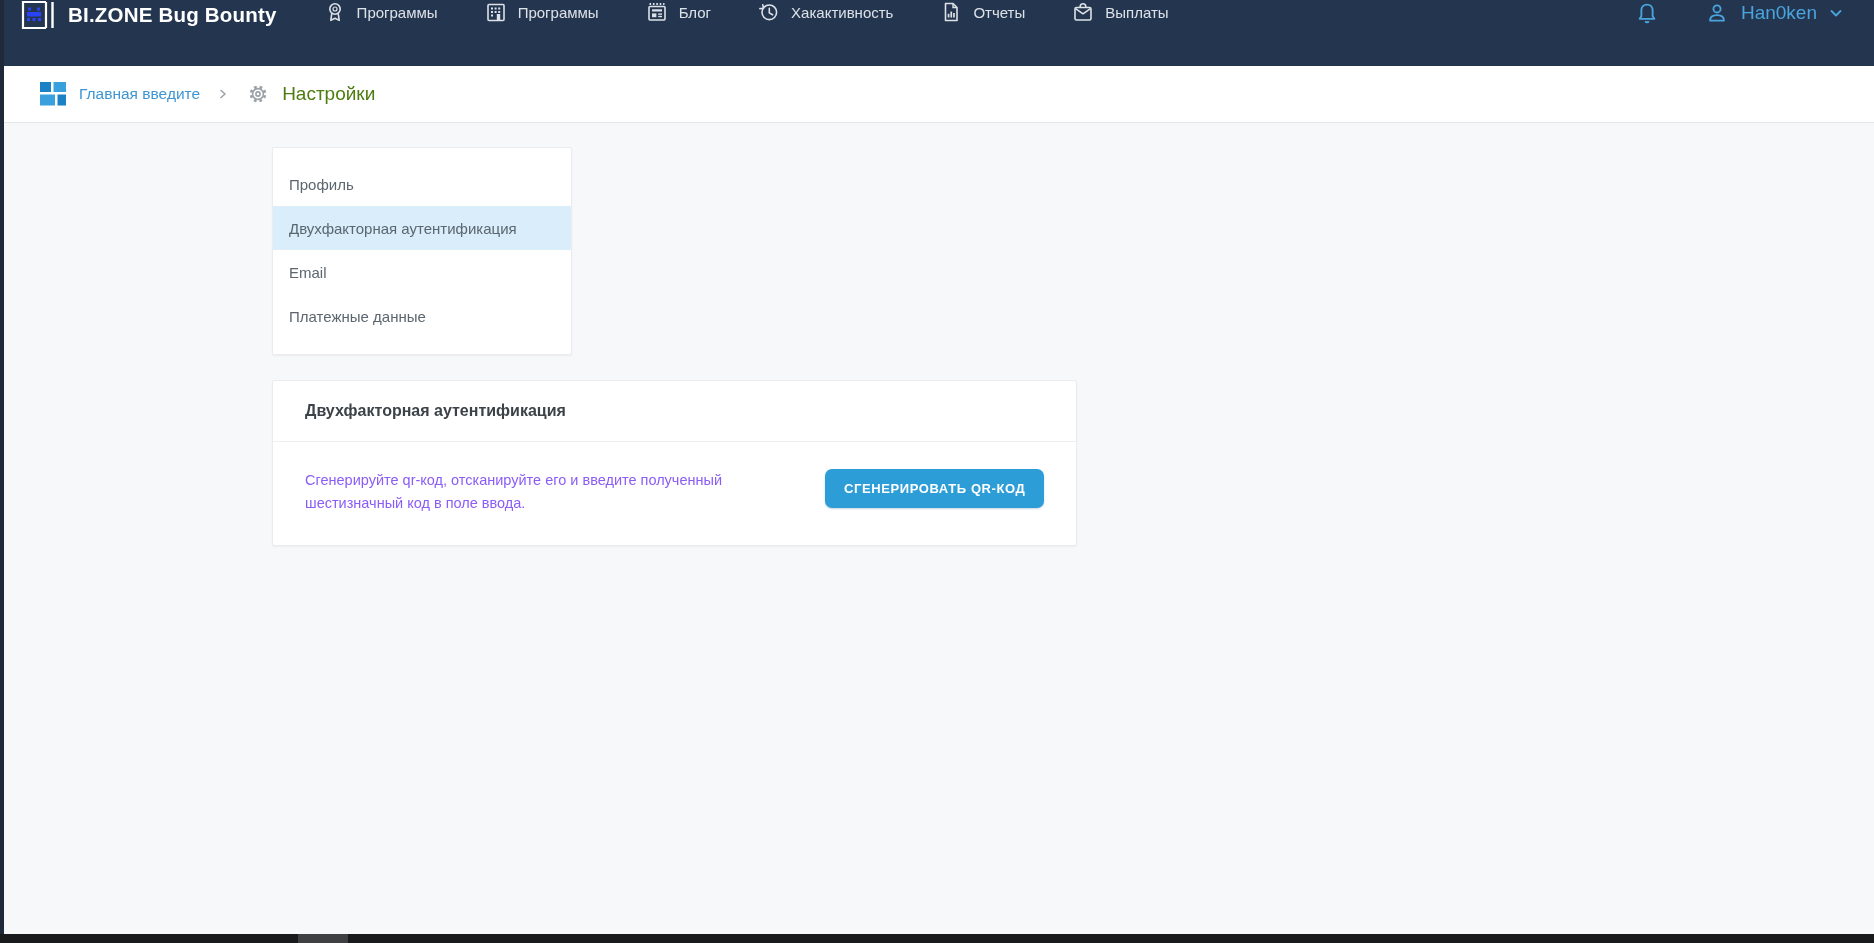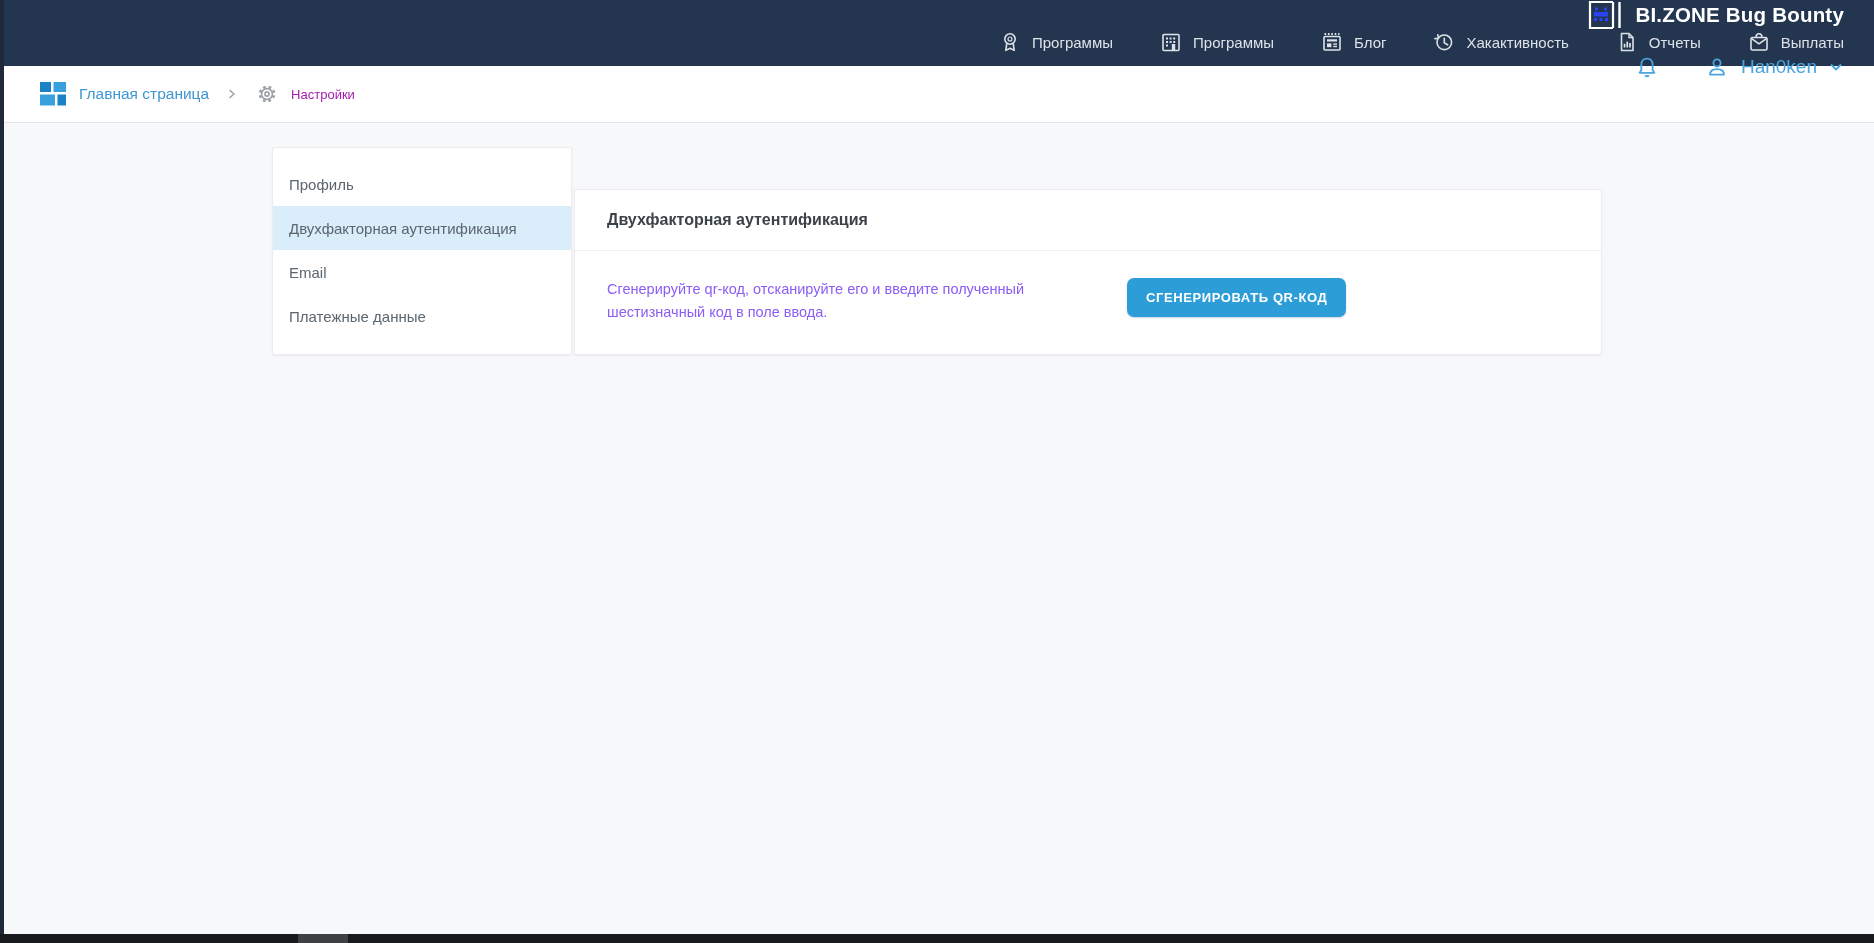--- a/index.html
+++ b/index.html
@@ -6,21 +6,21 @@
   html,body { width:1874px; height:943px; overflow:hidden; }
   body {
     font-family:"Liberation Sans", sans-serif;
     background:var(--c-page_bg,#f7f8f9);
     position:relative;
   }
 
   
   .navbar {
     height:66px; background:var(--c-navbar_bg,#24364f);
-    display:flex; align-items:flex-end; padding:0 30px 0 20px;flex-direction:column;
+    display:flex; align-items:flex-start; padding:0 30px 0 20px;
   }
   .brand { display:flex; align-items:center; gap:12px; cursor:pointer; }
   .logo-mark { display:flex; align-items:center; }
   .brand-text { color:#ffffff; font-size:20.5px; font-weight:bold; letter-spacing:0.2px; white-space:nowrap; }
   .nav-menu { display:flex; align-items:center; margin-left:46px; gap:46px; }
   .nav-item { display:flex; align-items:center; gap:10px; cursor:pointer; text-decoration:none; }
   .nav-item .lbl { color:#dde2e8; font-size:15px; white-space:nowrap; }
   .nav-icon { display:flex; align-items:center; }
   .nav-right { margin-left:auto; display:flex; align-items:center; gap:44px; }
   .bell-btn { cursor:pointer; display:flex; align-items:center; }
@@ -28,25 +28,25 @@
   .user-name { color:var(--c-accent_blue,#4aa4de); font-size:19px; }
 
   
   .breadcrumb-bar {
     height:57px; background:#ffffff; border-bottom:1px solid #e4e6e8;
     display:flex; align-items:center; padding:0 40px; gap:13px;
   }
   .crumb-home { display:flex; align-items:center; gap:13px; cursor:pointer; text-decoration:none; }
   .crumb-link { color:var(--c-link_blue,#3e96d2); font-size:15.5px; }
   .crumb-current-wrap { display:flex; align-items:center; gap:12px; }
-  .crumb-current { color:#a21caf; font-size:13px; }
+  .crumb-current { color:#4d7c0f; font-size:19px; }
   .crumb-sep { display:flex; align-items:center; margin:0 3px; }
 
   
-  .content { width:1330px; margin:24px auto 0; display:flex; gap:2px; align-items:flex-end; }
+  .content { width:1330px; margin:24px auto 0; display:flex; gap:25px; align-items:flex-start;flex-direction:column; }
   .card {
     background:#ffffff; border:1px solid #ececee; border-radius:2px;
     box-shadow:0 1px 2px rgba(40,50,60,0.06);
   }
   .settings-card { width:300px; padding:14px 0 16px; }
   .menu-item {
     height:44px; display:flex; align-items:center; padding:0 16px;
     font-size:15px; color:#5c666f; cursor:pointer; white-space:nowrap;
   }
   .menu-item.active { background:var(--c-active_item_bg,#d9edfa); }
@@ -203,21 +203,21 @@
 <div class="breadcrumb-bar">
   <a class="crumb-home">
     <span>
       <svg width="26" height="24" viewBox="0 0 26 24">
         <rect x="0" y="0" width="11" height="10" fill="#1b82c5"></rect>
         <rect x="13.5" y="0" width="12.5" height="10" fill="#38a1dd"></rect>
         <rect x="0" y="12.5" width="15" height="11" fill="#38a1dd"></rect>
         <rect x="17.5" y="12.5" width="8.5" height="11" fill="#1b82c5"></rect>
       </svg>
     </span>
-    <span class="crumb-link">Главная страница</span>
+    <span class="crumb-link">Главная введите</span>
   </a>
   <span class="crumb-sep">
     <svg width="14" height="14" viewBox="0 0 14 14" fill="none" stroke="#9ba1a8" stroke-width="1.6" stroke-linecap="round" stroke-linejoin="round">
       <path d="M5 3.5 L9 7 L5 10.5"></path>
     </svg>
   </span>
   <span class="crumb-current-wrap">
     <span>
       <svg width="24" height="24" viewBox="0 0 24 24" fill="none" stroke="#9ba1a8">
         <circle cx="12" cy="12" r="7" stroke-width="2.8" stroke-dasharray="2.7 2.8" transform="rotate(11 12 12)"></circle>

